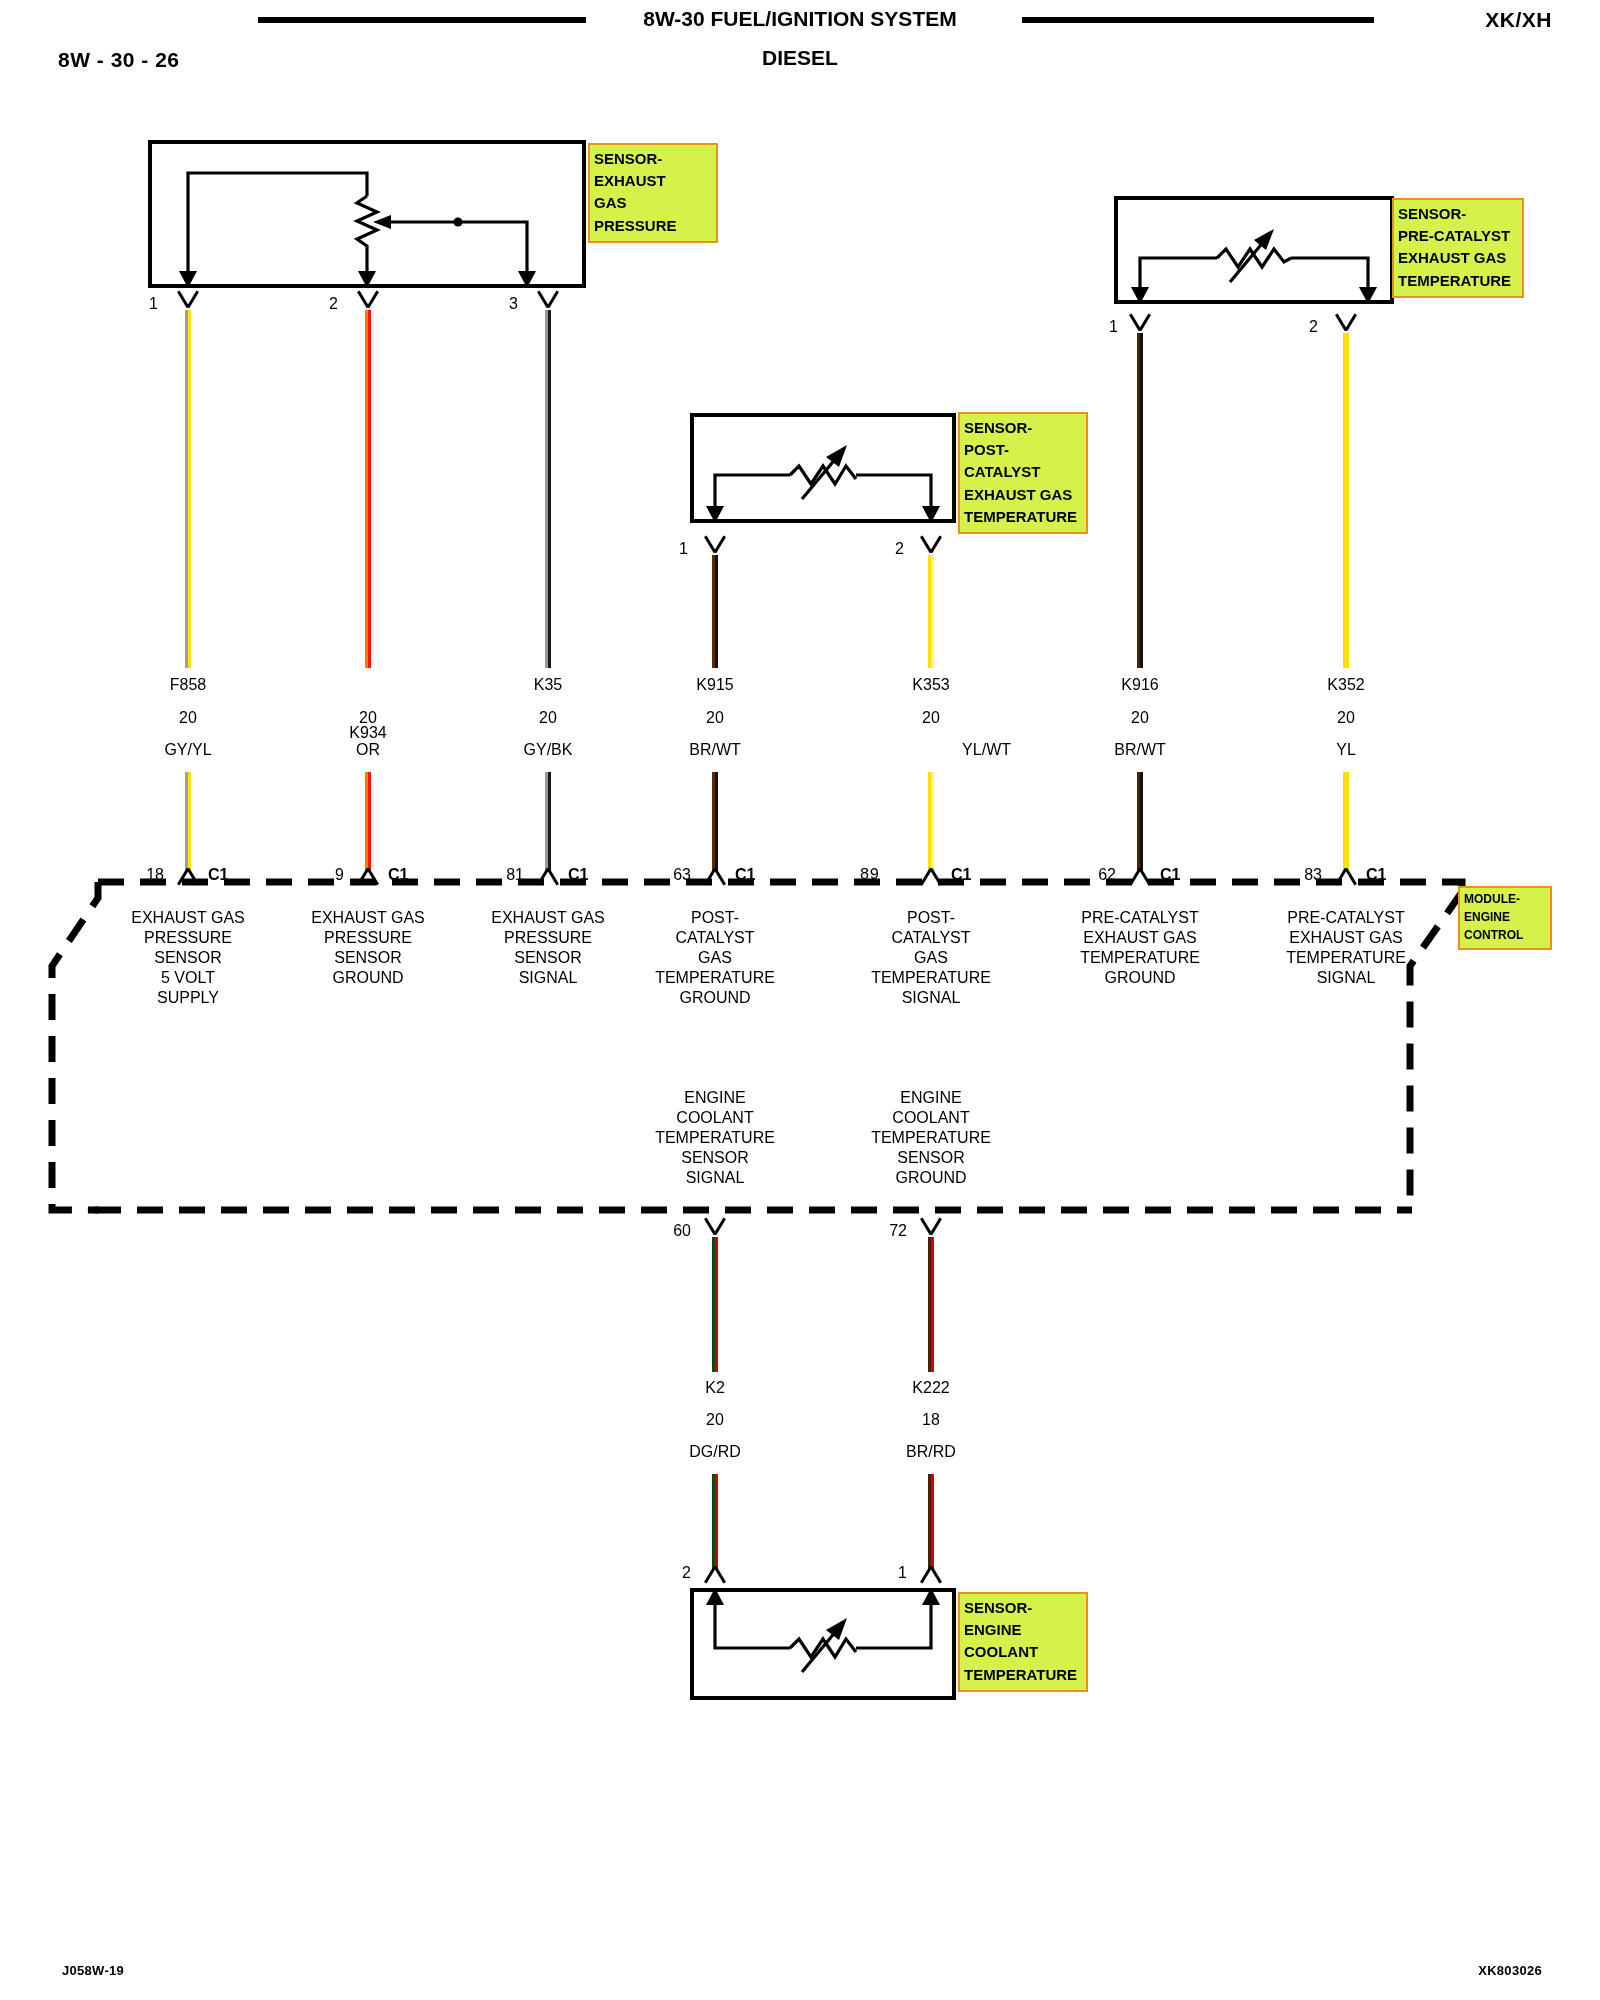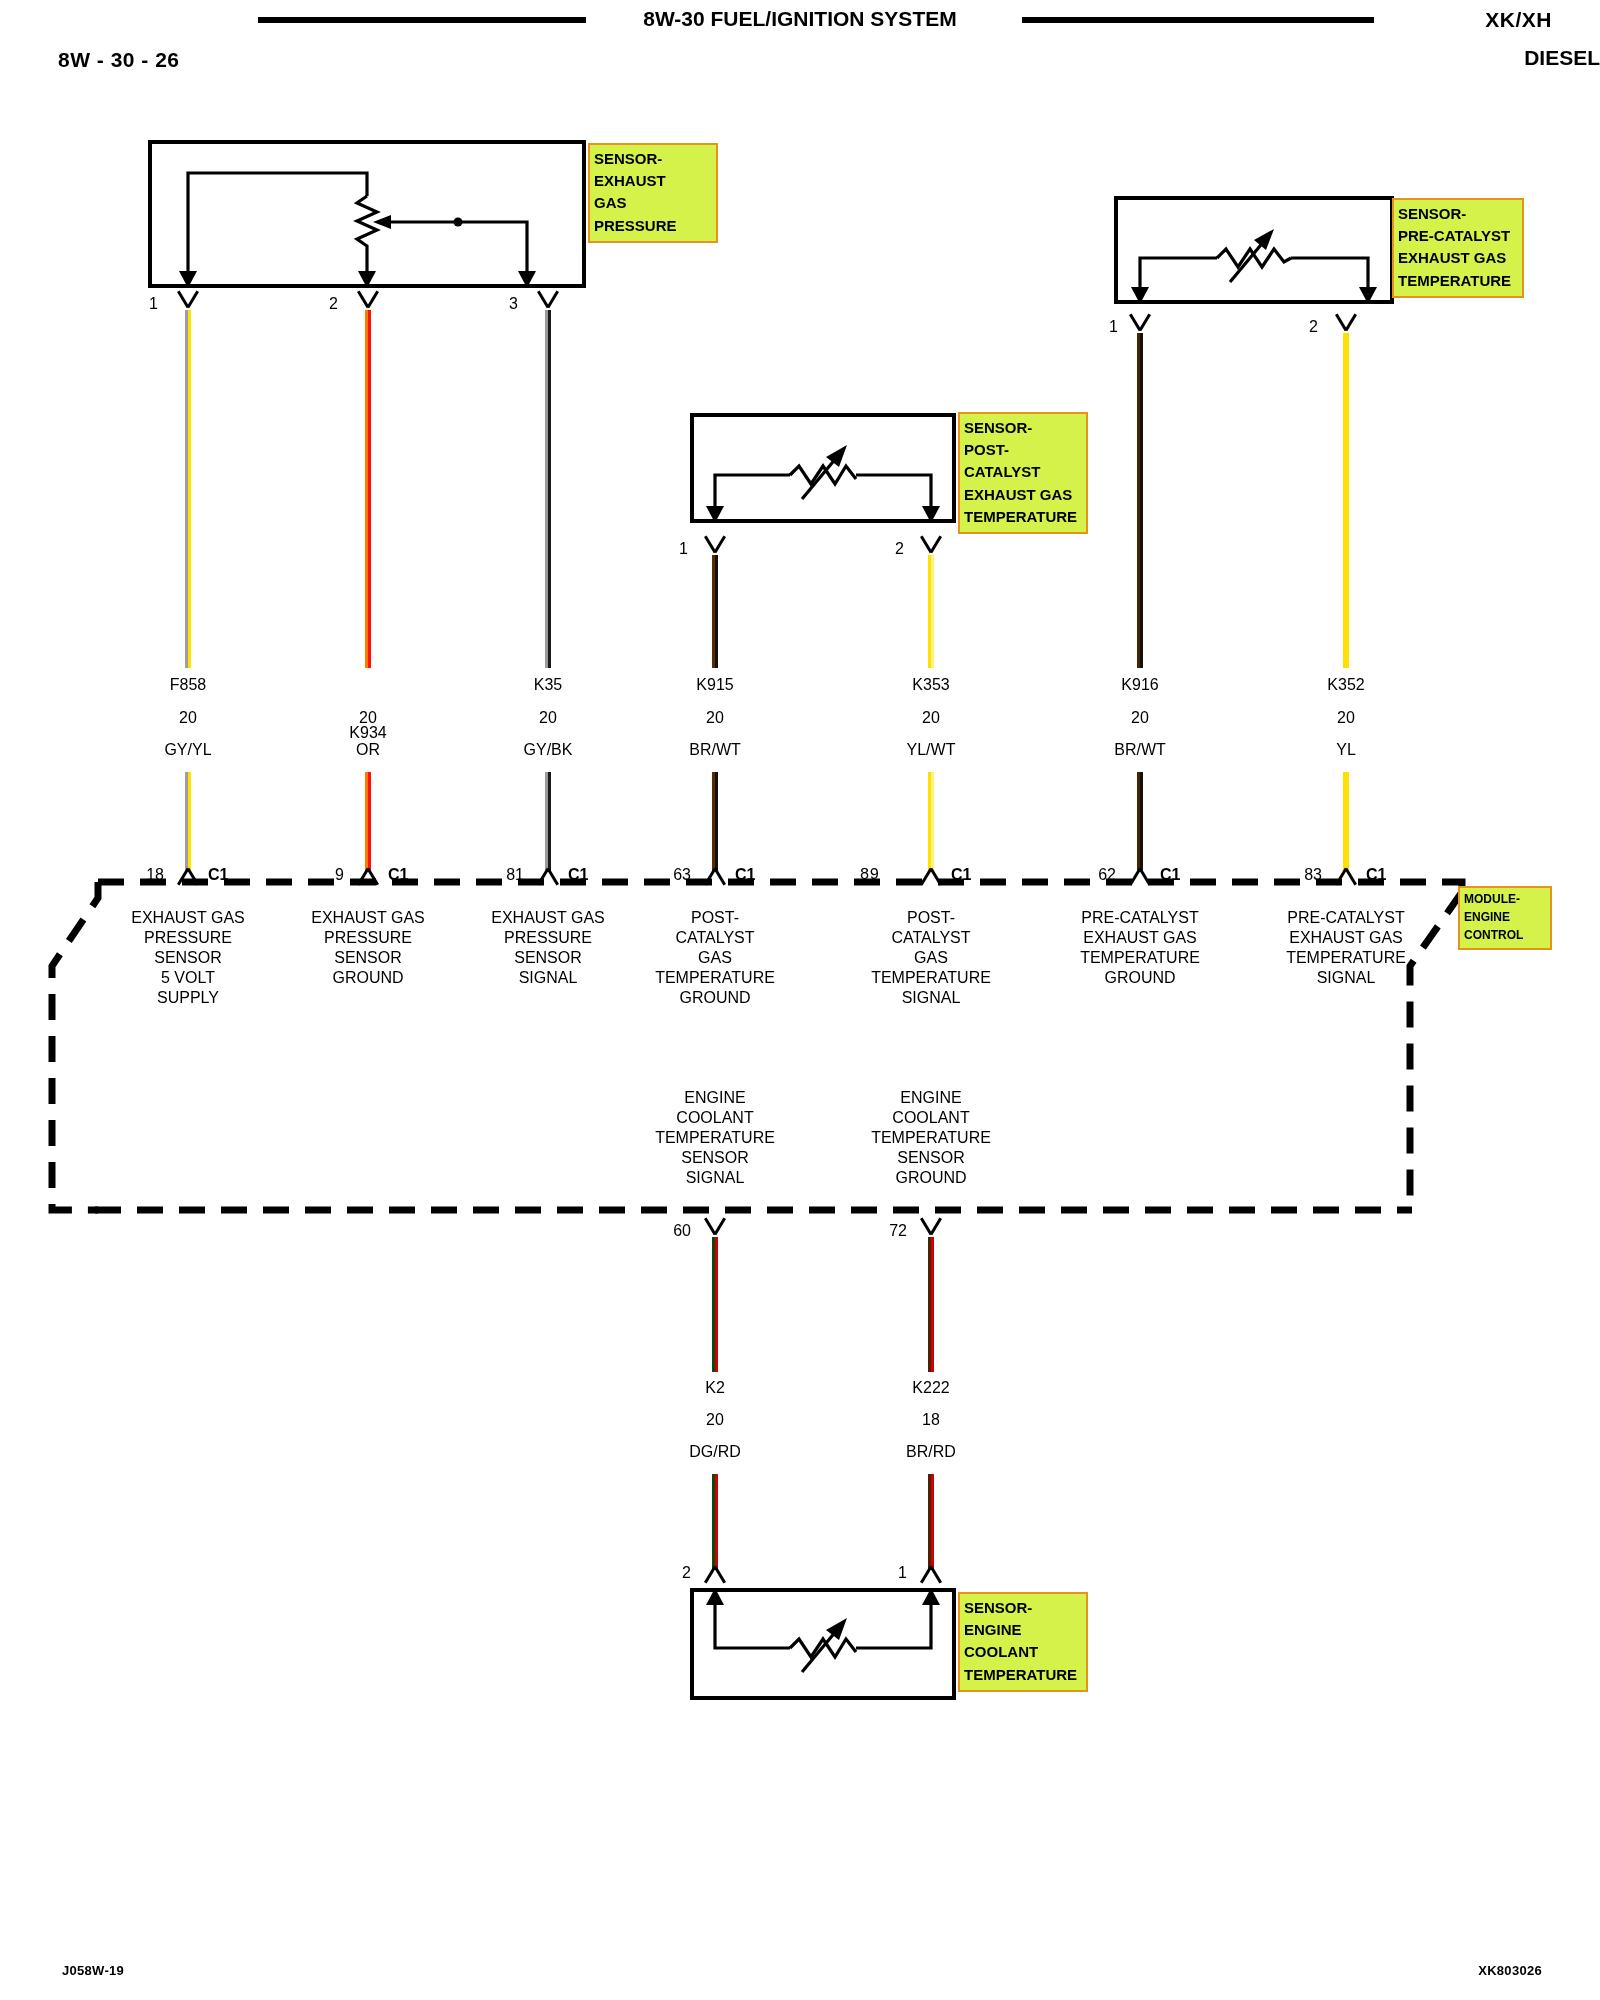--- a/index.html
+++ b/index.html
@@ -8,21 +8,21 @@
     width:1600px;height:2000px;position:relative;overflow:hidden;
     font-family:"Liberation Sans", sans-serif;color:#000;
   }
   #sheet{position:absolute;inset:0;width:1600px;height:2000px;}
 
   
   .hdr-left,.hdr-right{position:absolute;font-weight:bold;font-size:21px;letter-spacing:.5px;}
   .hdr-left{left:58px;top:8px;margin-top:40px;}
   .hdr-right{right:48px;top:8px;}
   .hdr-title{position:absolute;left:0;right:0;top:7px;text-align:center;font-weight:bold;font-size:21px;}
-  .hdr-sub{position:absolute;left:0;right:0;top:46px;text-align:right;font-weight:bold;font-size:21px;}
+  .hdr-sub{position:absolute;left:0;right:0;top:46px;text-align:center;font-weight:bold;font-size:21px;}
   .hdr-rule{position:absolute;height:6px;background:#000;top:17px;}
   .hdr-rule.l{left:258px;width:328px;}
   .hdr-rule.r{left:1022px;width:352px;}
 
   
   .ftr{position:absolute;bottom:22px;font-size:13px;font-weight:bold;letter-spacing:.3px;}
   .ftr.l{left:62px;}
   .ftr.r{right:58px;}
 
   
@@ -220,21 +220,21 @@
   <div>GAS</div>
   <div>TEMPERATURE</div>
   <div>GROUND</div>
 </div>
 
 <div class="pinnum" style="left:876px;top:540px;width:28px;">2</div>
 <div class="ylink" style="left:918px;top:537px;"></div>
 <div class="wire" style="left:928px;top:555px;height:113px;background:linear-gradient(90deg,#ffe000 0 50%,#fff27a 50% 100%);"></div>
 <div class="vtxt" style="left:851px;top:675px;width:160px;">K353</div>
 <div class="vtxt" style="left:851px;top:708px;width:160px;">20</div>
-<div class="vtxt" style="left:851px;top:740px;width:160px;">YL/WT</div>
+<div class="vtxt" style="left:851px;top:740px;width:160px;text-align:right;">YL/WT</div>
 <div class="wire" style="left:928px;top:772px;height:100px;background:linear-gradient(90deg,#ffe000 0 50%,#fff27a 50% 100%);"></div>
 <div class="pinnum" style="left:847px;top:866px;width:32px;font-family:Liberation Mono, monospace;">89</div>
 <div class="ylink" style="left:918px;top:866px;transform:rotate(180deg);"></div>
 <div class="c1" style="left:951px;top:866px;">C1</div>
 <div class="vtxt" style="left:838px;top:908px;width:186px;">
   <div>POST-</div>
   <div>CATALYST</div>
   <div>GAS</div>
   <div>TEMPERATURE</div>
   <div>SIGNAL</div>

